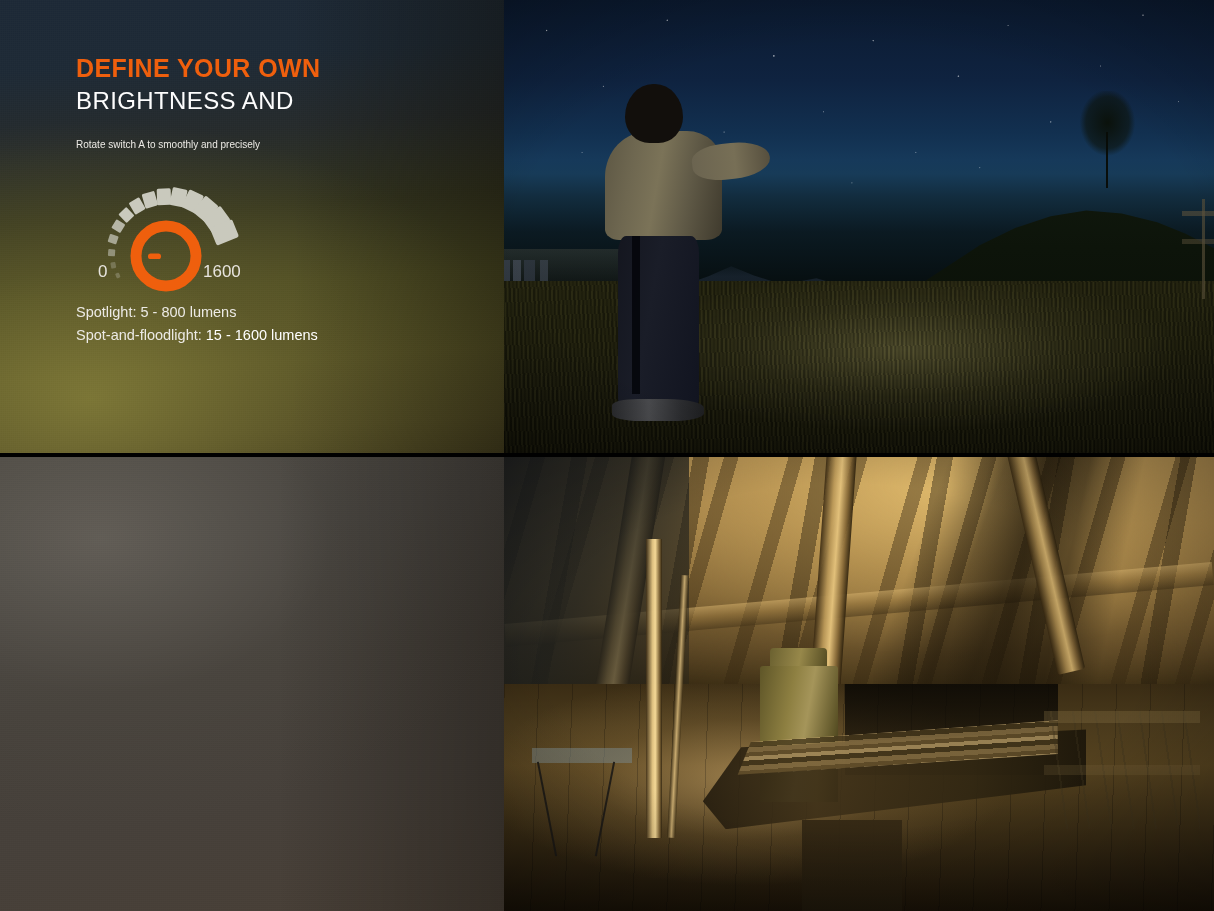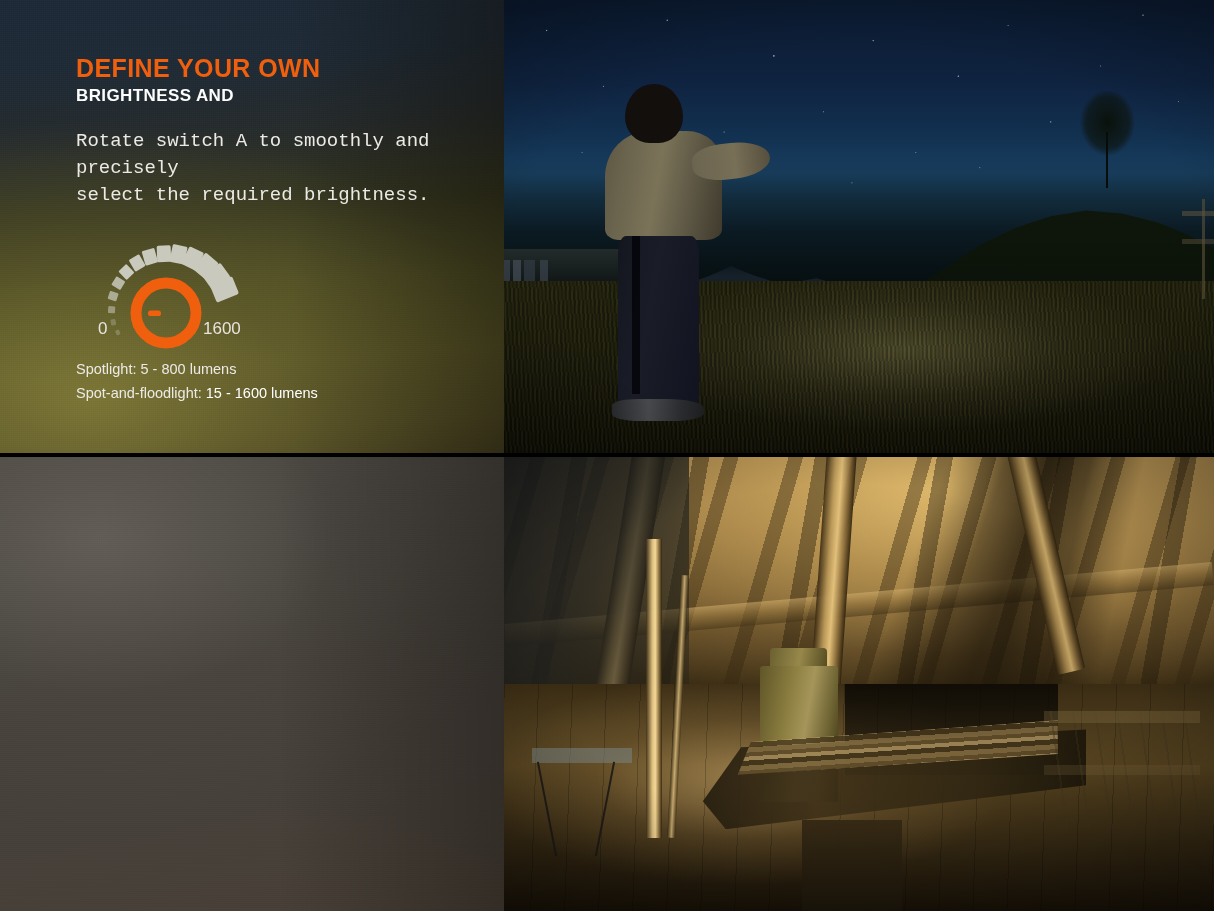--- a/index.html
+++ b/index.html
@@ -49,25 +49,25 @@
 
   
   .content { position:absolute; z-index:5; }
   #top-content    { left:76px; top:52px; width:420px; }
 
   .headline-orange{
     color:#ef5f0d; font-size:25px; font-weight:bold; letter-spacing:.4px;
     line-height:1.32; white-space:nowrap;
   }
   .headline-white{
-    color:#fdfdfd; font-size:17px; font-weight:bold; letter-spacing:.4px;
+    color:#fdfdfd; font-size:24px; font-weight:normal; letter-spacing:.4px;
     line-height:1.32; white-space:nowrap;
   }
   .body-text{
-    color:#eceae5; font-size:19px; line-height:1.42; font-weight:400;font-family:Liberation Mono, monospace;
+    color:#eceae5; font-size:10px; line-height:1.42; font-weight:400;
   }
   #intro-text { margin-top:21px; }
 
   .spec-list{ color:#eceae5; font-size:14.5px; line-height:1.62; }
   .spec-value-bold{ font-weight:normal; color:#ffffff; }
 
   
   .dial-wrap{ position:relative; }
   #dial-a-wrap{ width:190px; height:105px; margin-top:24px; margin-left:12px; }
 
@@ -374,21 +374,20 @@
 
     <div class="content" id="top-content">
 
       <div>
         <div class="headline-orange">DEFINE YOUR OWN</div>
         <div class="headline-white">BRIGHTNESS AND</div>
       </div>
 
       <div class="body-text" id="intro-text">
         <div>Rotate switch A to smoothly and precisely</div>
-        <div>select the required brightness.</div>
       </div>
 
       <div class="dial-wrap" id="dial-a-wrap">
         <svg class="dial-svg" width="190" height="105" viewBox="0 0 190 105">
           <g>
 
             <g fill="#c9c9bd">
               <g transform="rotate(-86 78 80)">
                   <rect x="74" y="22" width="7" height="7" rx="1" opacity=".55"></rect>
                 </g>

